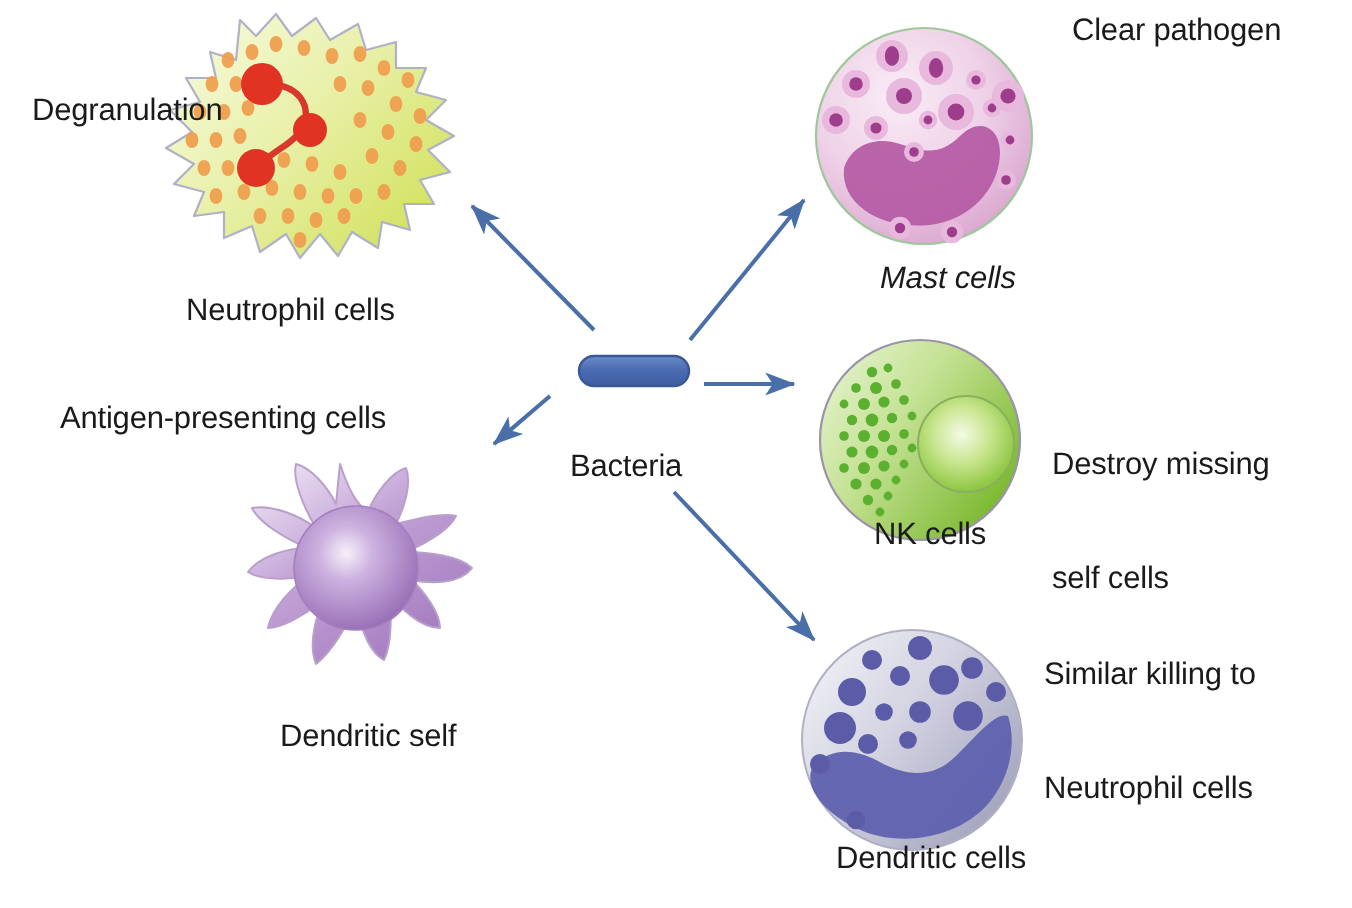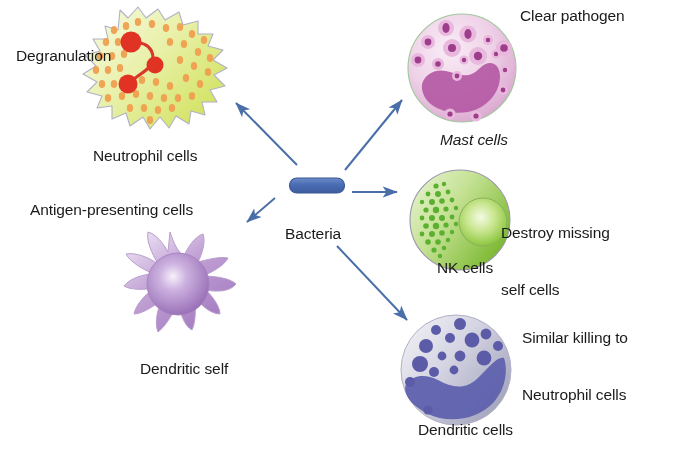--- a/index.html
+++ b/index.html
@@ -220,21 +220,21 @@
             <circle cx="46" cy="106" r="2.6" fill="#9e3d8c"></circle>
           </g>
         <g>
             <circle cx="72" cy="108" r="5.6" fill="#e8b8dd"></circle>
             <circle cx="72" cy="108" r="2.6" fill="#9e3d8c"></circle>
           </g>
       </g>
     </svg>
   </div>
 
-  <div class="lbl" style="left:520px;top:6px;">Clear pathogen</div>
+  <div class="lbl" style="left:536px;top:6px;">Clear pathogen</div>
   <div class="lbl" style="left:440px;top:130px;font-style:italic;">Mast cells</div>
 
   <div class="cell-wrap" style="left:408px;top:168px;width:110px;height:104px;">
     <svg width="110" height="104" viewBox="0 0 110 104">
       <defs>
         <linearGradient id="nkBody" x1="0%" y1="0%" x2="100%" y2="70%">
           <stop offset="0%" stop-color="#eaf5d6"></stop>
           <stop offset="45%" stop-color="#c5e295"></stop>
           <stop offset="100%" stop-color="#7ab82e"></stop>
         </linearGradient>
@@ -275,21 +275,21 @@
           <circle cx="20" cy="74" r="2.8"></circle>
         <circle cx="30" cy="74" r="2.8"></circle>
           <circle cx="40" cy="72" r="2.2"></circle>
         <circle cx="26" cy="82" r="2.6"></circle>
           <circle cx="36" cy="80" r="2.2"></circle>
         <circle cx="32" cy="88" r="2.2"></circle>
       </g>
     </svg>
   </div>
 
-  <div class="lbl" style="left:501px;top:185px;">
+  <div class="lbl" style="left:526px;top:185px;">
     <div>Destroy missing</div>
     <div>self cells</div>
   </div>
   <div class="lbl" style="left:437px;top:258px;">NK cells</div>
 
   <div class="cell-wrap" style="left:398px;top:312px;width:122px;height:118px;">
     <svg width="122" height="118" viewBox="0 0 122 118">
       <defs>
         <linearGradient id="eosBody" x1="0%" y1="10%" x2="100%" y2="90%">
           <stop offset="0%" stop-color="#f2f2f7"></stop>

